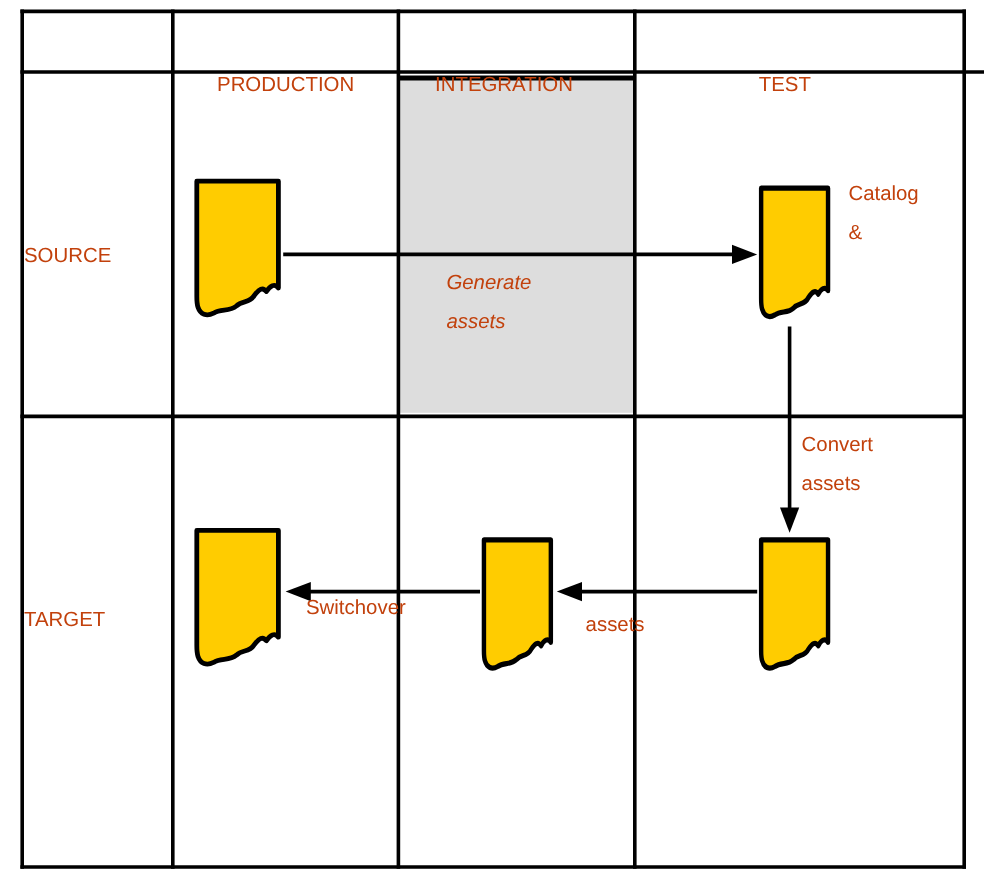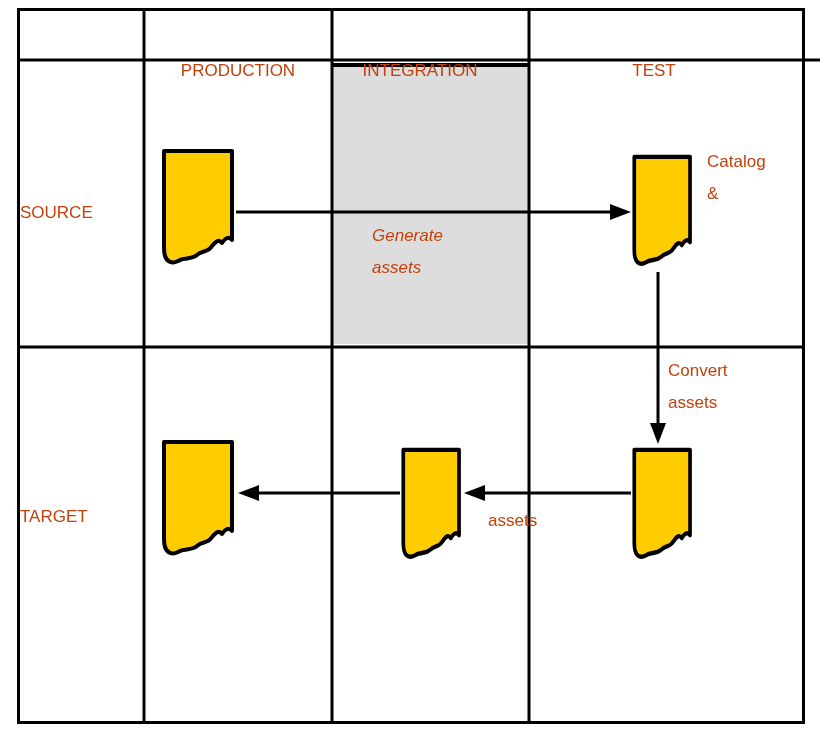--- a/index.html
+++ b/index.html
@@ -94,14 +94,15 @@
 
   <div class="lbl" style="left:668px; top:311px;">
     <span>Convert</span>
     <span>assets</span>
   </div>
 
   <div class="lbl" style="left:488px; top:461px;">
     <span>assets</span>
   </div>
 
+  <div class="lbl" style="left:255px; top:447px;">Switchover</div>
 
 </div>
 
 </body></html>

